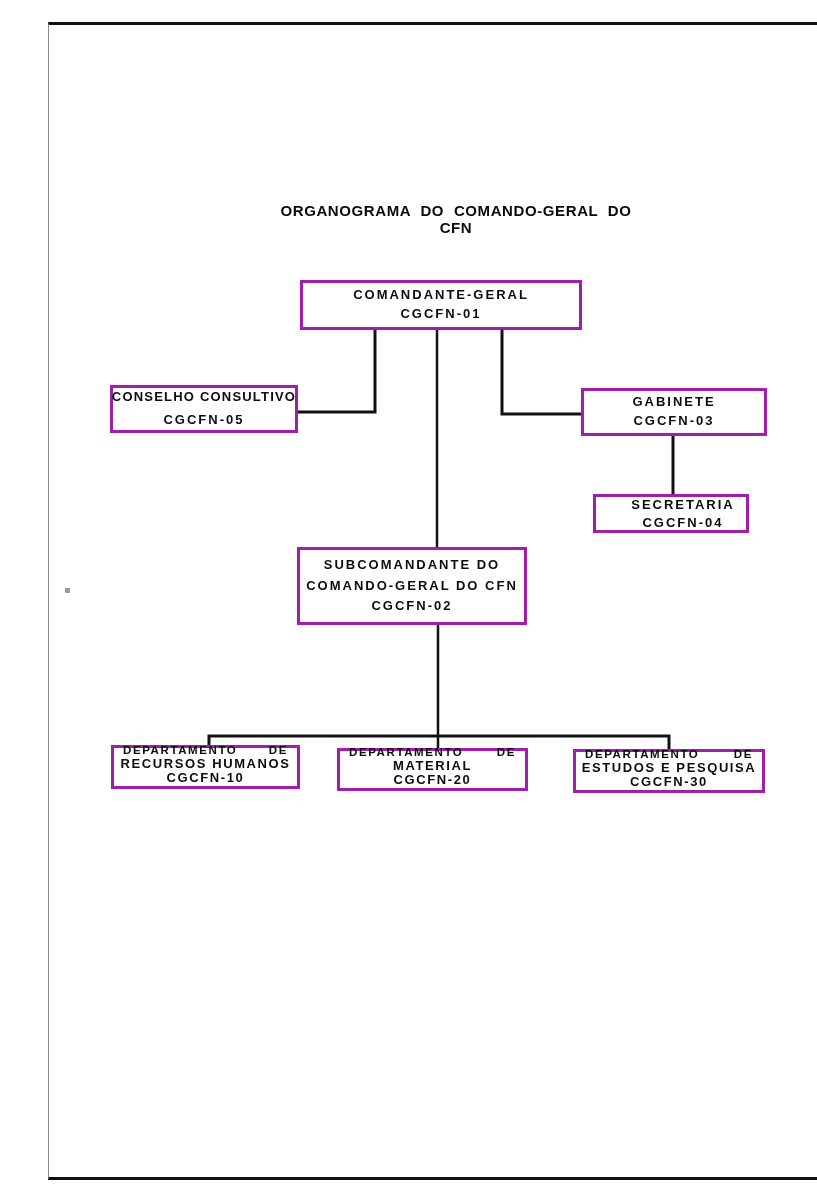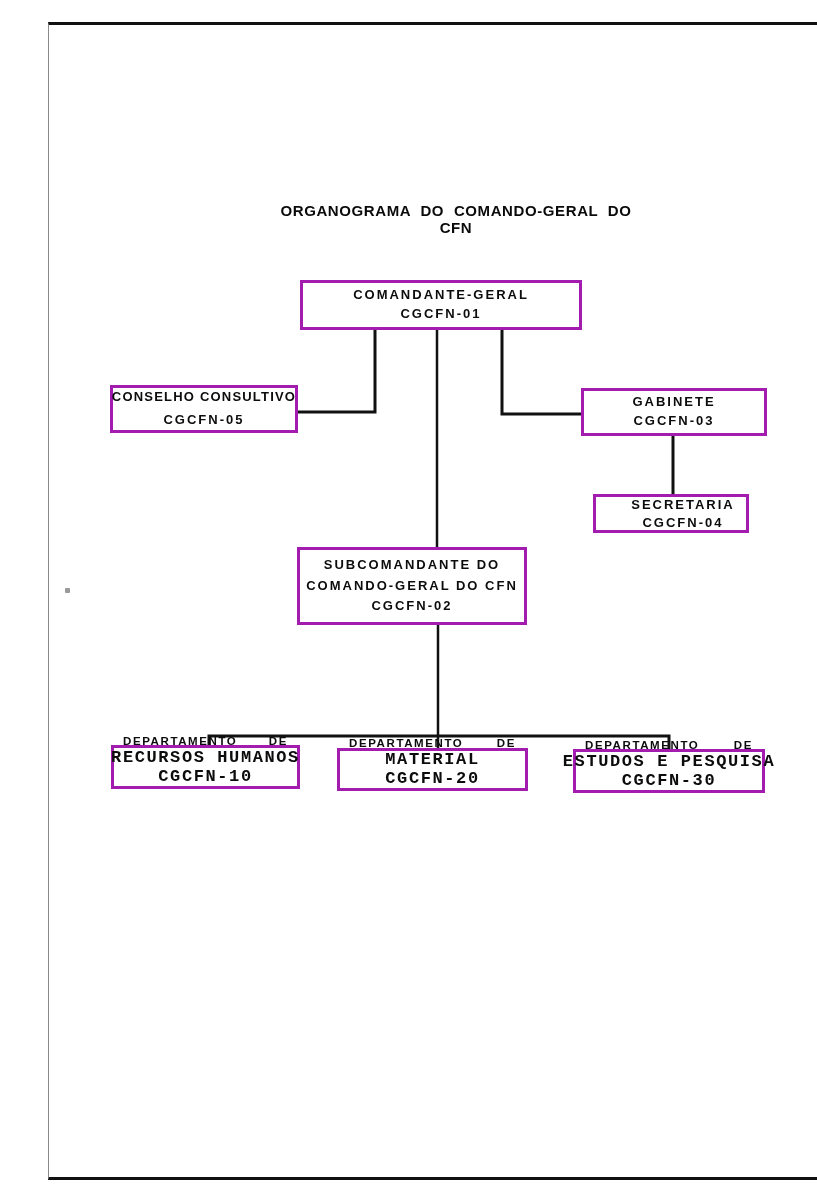--- a/index.html
+++ b/index.html
@@ -72,24 +72,23 @@
   .node-conselho     { left: 65px;  top: 385px; width: 188px; height: 48px; justify-content: space-between; }
   .node-gabinete     { left: 536px; top: 388px; width: 186px; height: 48px; }
   .node-secretaria   { left: 548px; top: 494px; width: 156px; height: 39px; padding-left: 24px; }
   .node-secretaria .ln { line-height: 1.35; }
   .node-subcomandante{ left: 252px; top: 547px; width: 230px; height: 78px; }
   .node-subcomandante .ln { line-height: 1.6; }
   .dept {
     justify-content: flex-end;
   }
   .dept .ln {
-    font-size: 17px;
+    font-size: 13px;
     line-height: 1.12;
     letter-spacing: 1.6px;
-    font-family: Liberation Mono, monospace;
   }
   .dept .ln-justify {
     display: flex;
     justify-content: space-between;
     width: 100%;
     padding: 0 9px;
     box-sizing: border-box;
     font-size: 11.5px;
     line-height: 1.12;
     font-weight: bold;

